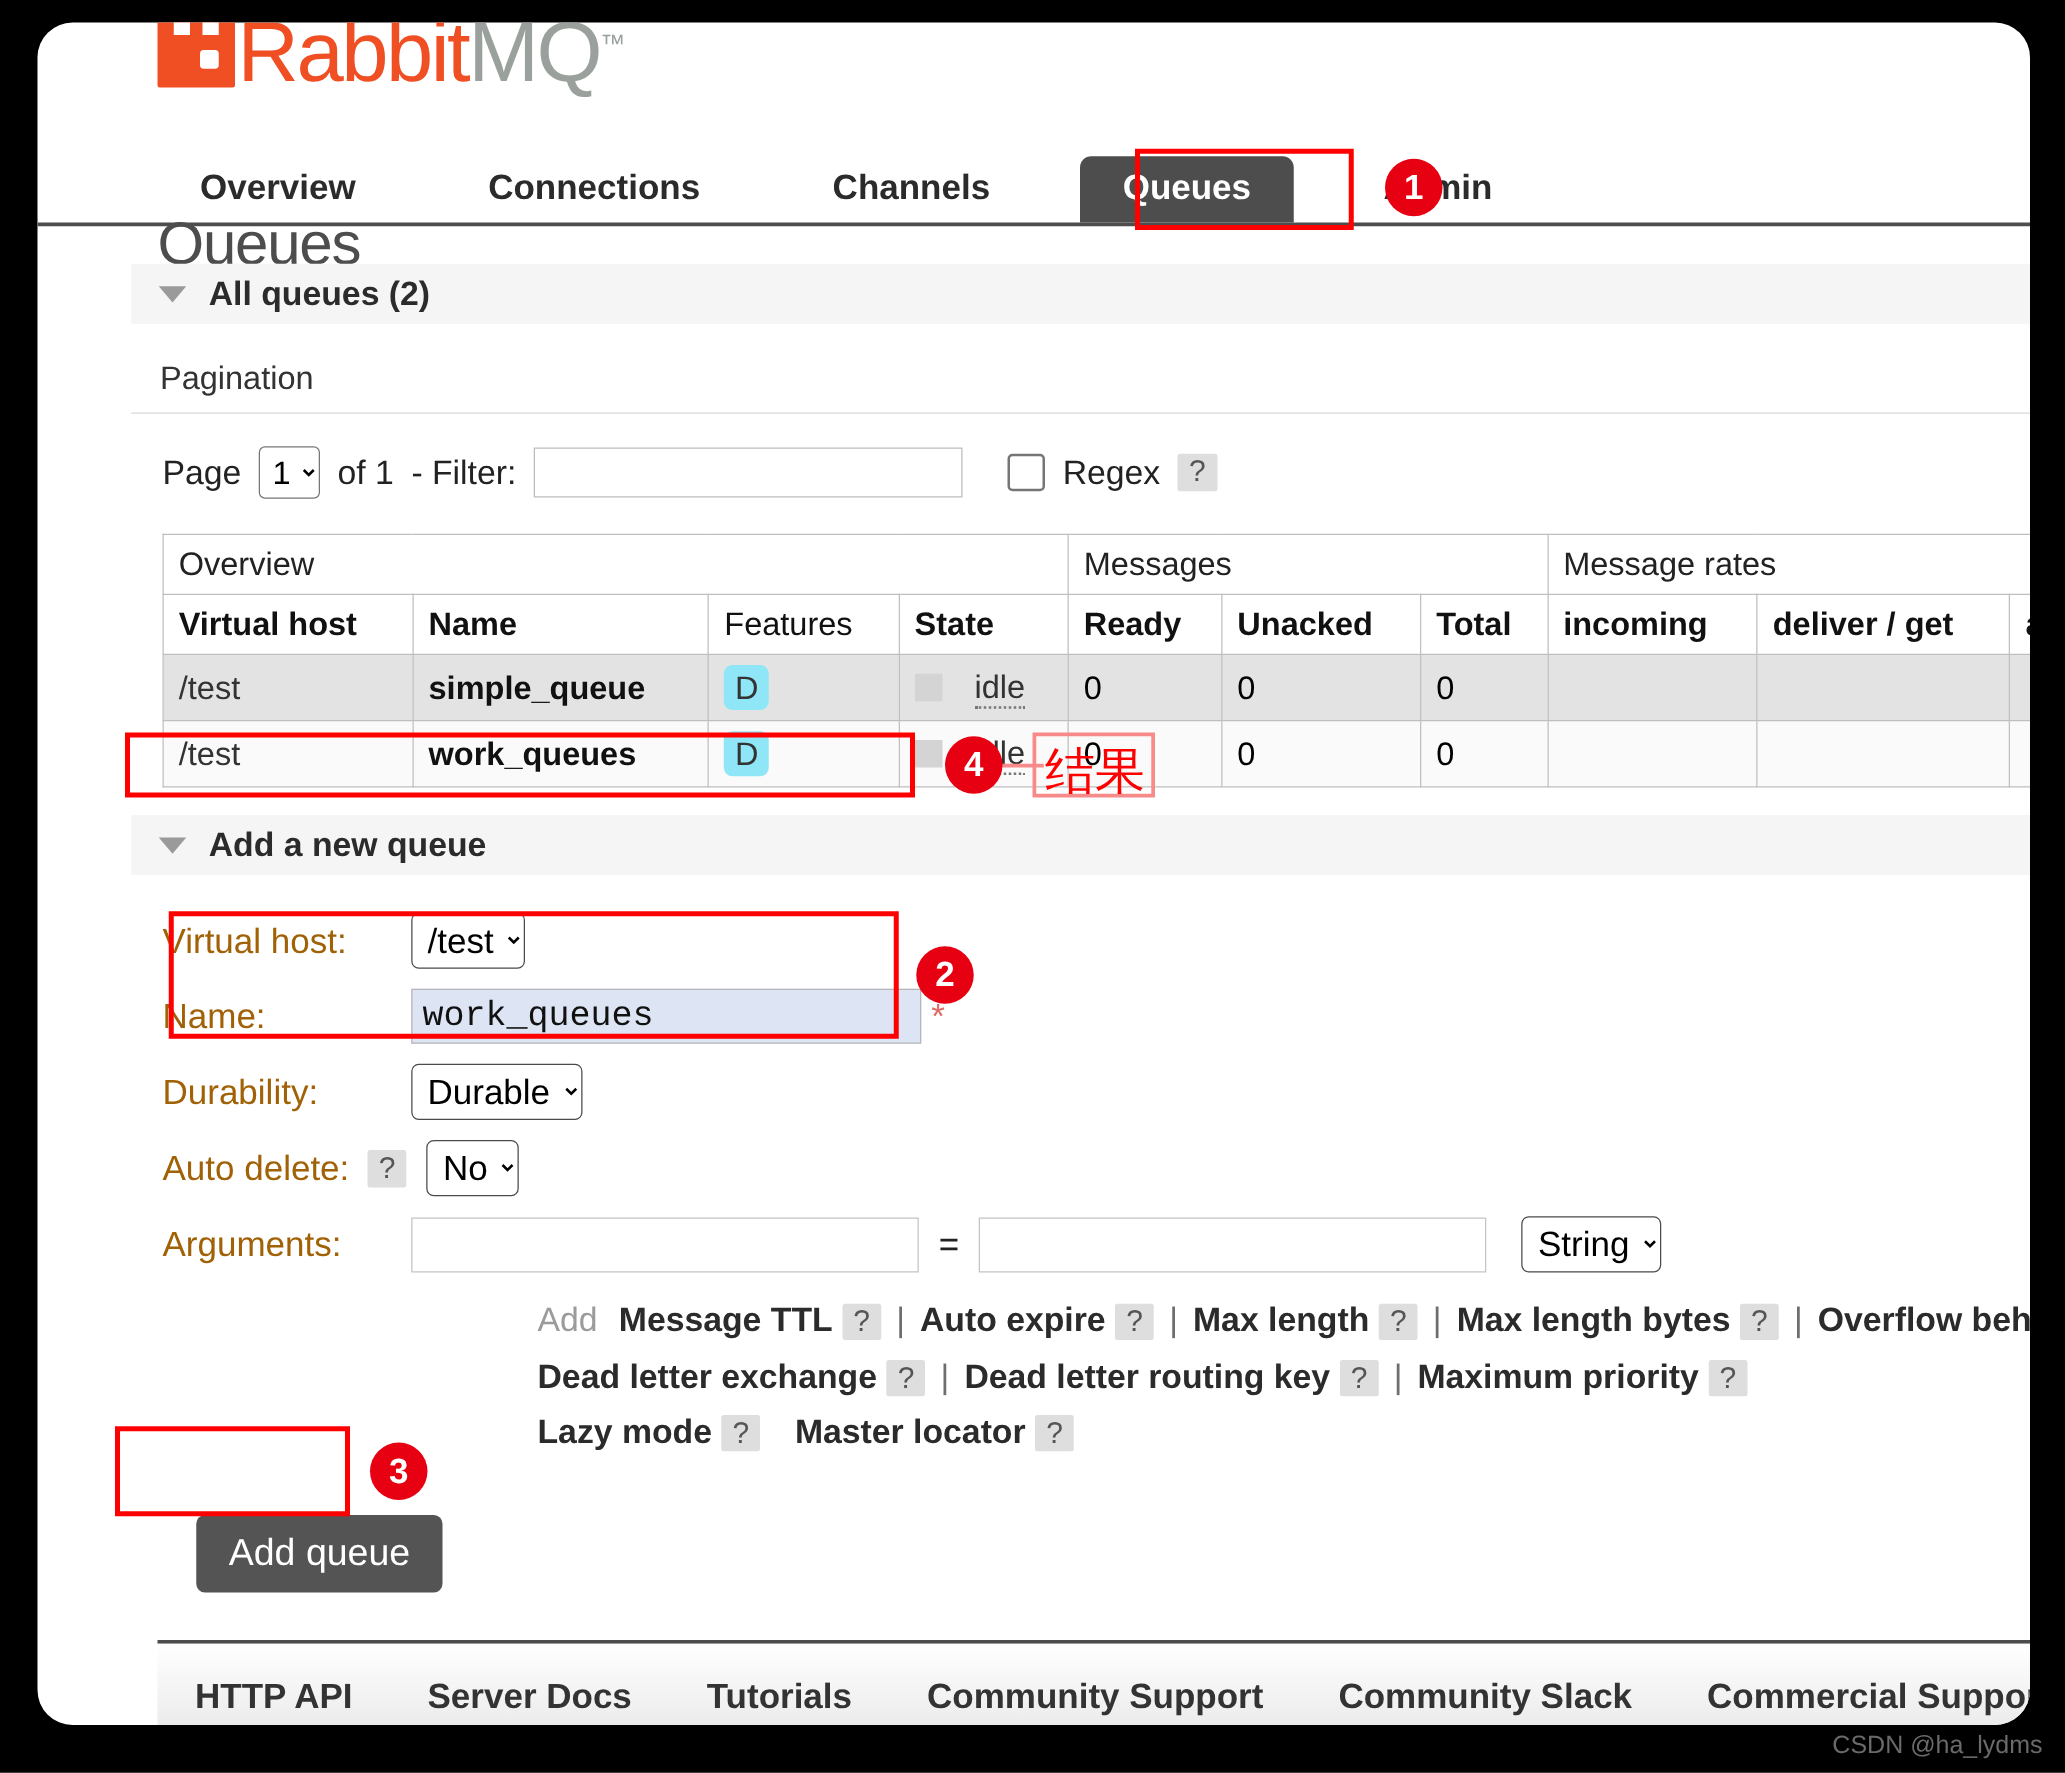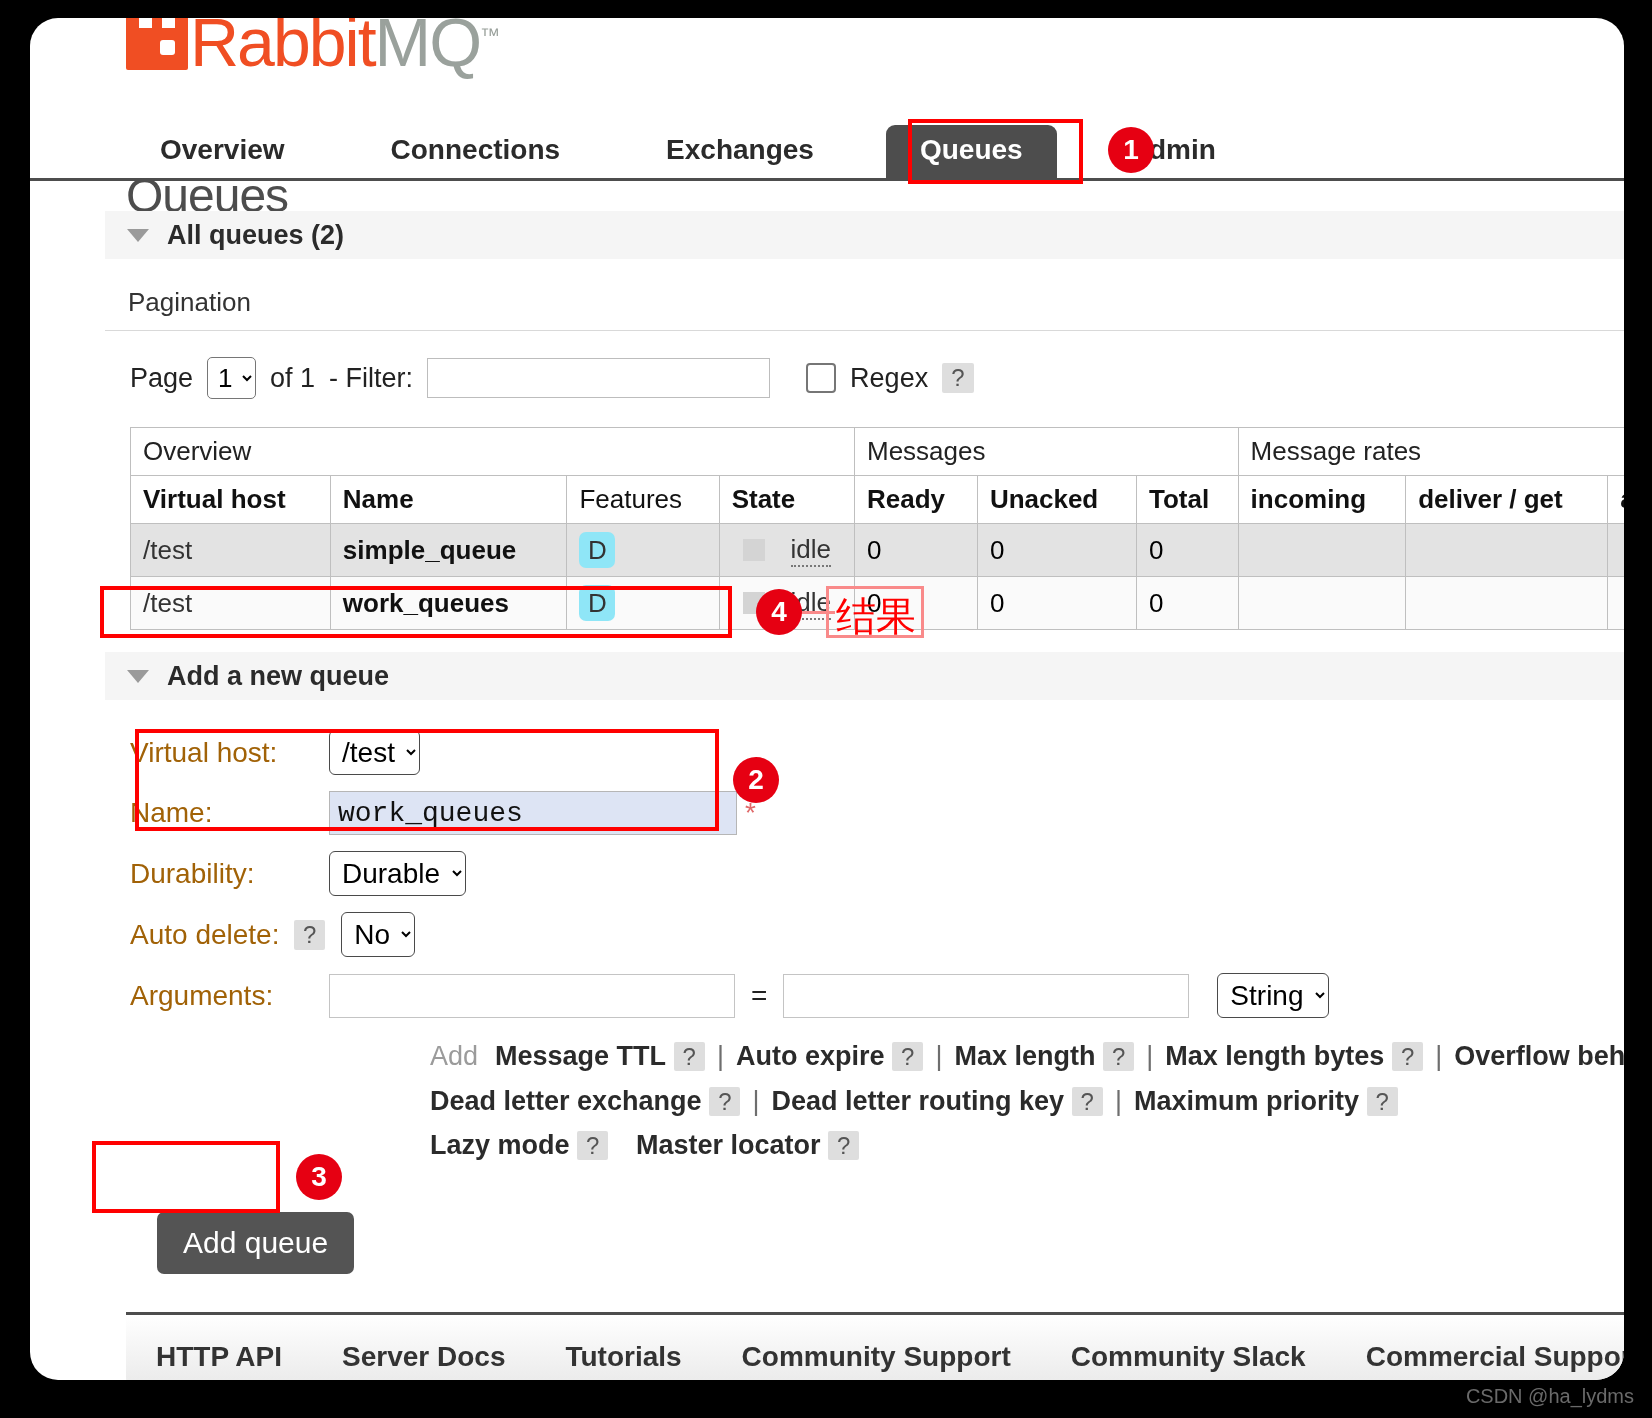--- a/index.html
+++ b/index.html
@@ -232,21 +232,21 @@
     display: inline-block;
     background: #8fe6f7;
     color: #333;
     font-size: 26px;
     width: 36px; height: 36px;
     line-height: 36px;
     text-align: center;
     border-radius: 7px;
   }
   td.state { }
-  .state-wrap { display: flex; align-items: center; gap: 26px; justify-content: center; }
+  .state-wrap { display: flex; align-items: center; gap: 26px; }
   .state-box {
     width: 22px; height: 22px;
     background: #d4d4d4;
   }
   .state-txt {
     border-bottom: 2px dotted #777;
     font-size: 26px;
     color: #333;
   }
 
@@ -397,21 +397,21 @@
               <span class="nub n2"></span>
               <span class="nub n3"></span>
         </div>
         <div class="logo-word"><span class="lw-rabbit">Rabbit</span><span class="lw-mq">MQ</span><span class="lw-tm">™</span></div>
       </div>
     </div>
 
     <div class="nav">
       <div class="tab">Overview</div>
       <div class="tab">Connections</div>
-      <div class="tab">Exchanges</div>
+      <div class="tab">Channels</div>
       <div class="tab active">Queues</div>
       <div class="tab">Admin</div>
     </div>
 
     <div class="page-title">Queues</div>
 
     <div style="height:30px"></div>
     <div class="section-bar">
       <span class="caret"></span>
       <span class="stitle">All queues (2)</span>

